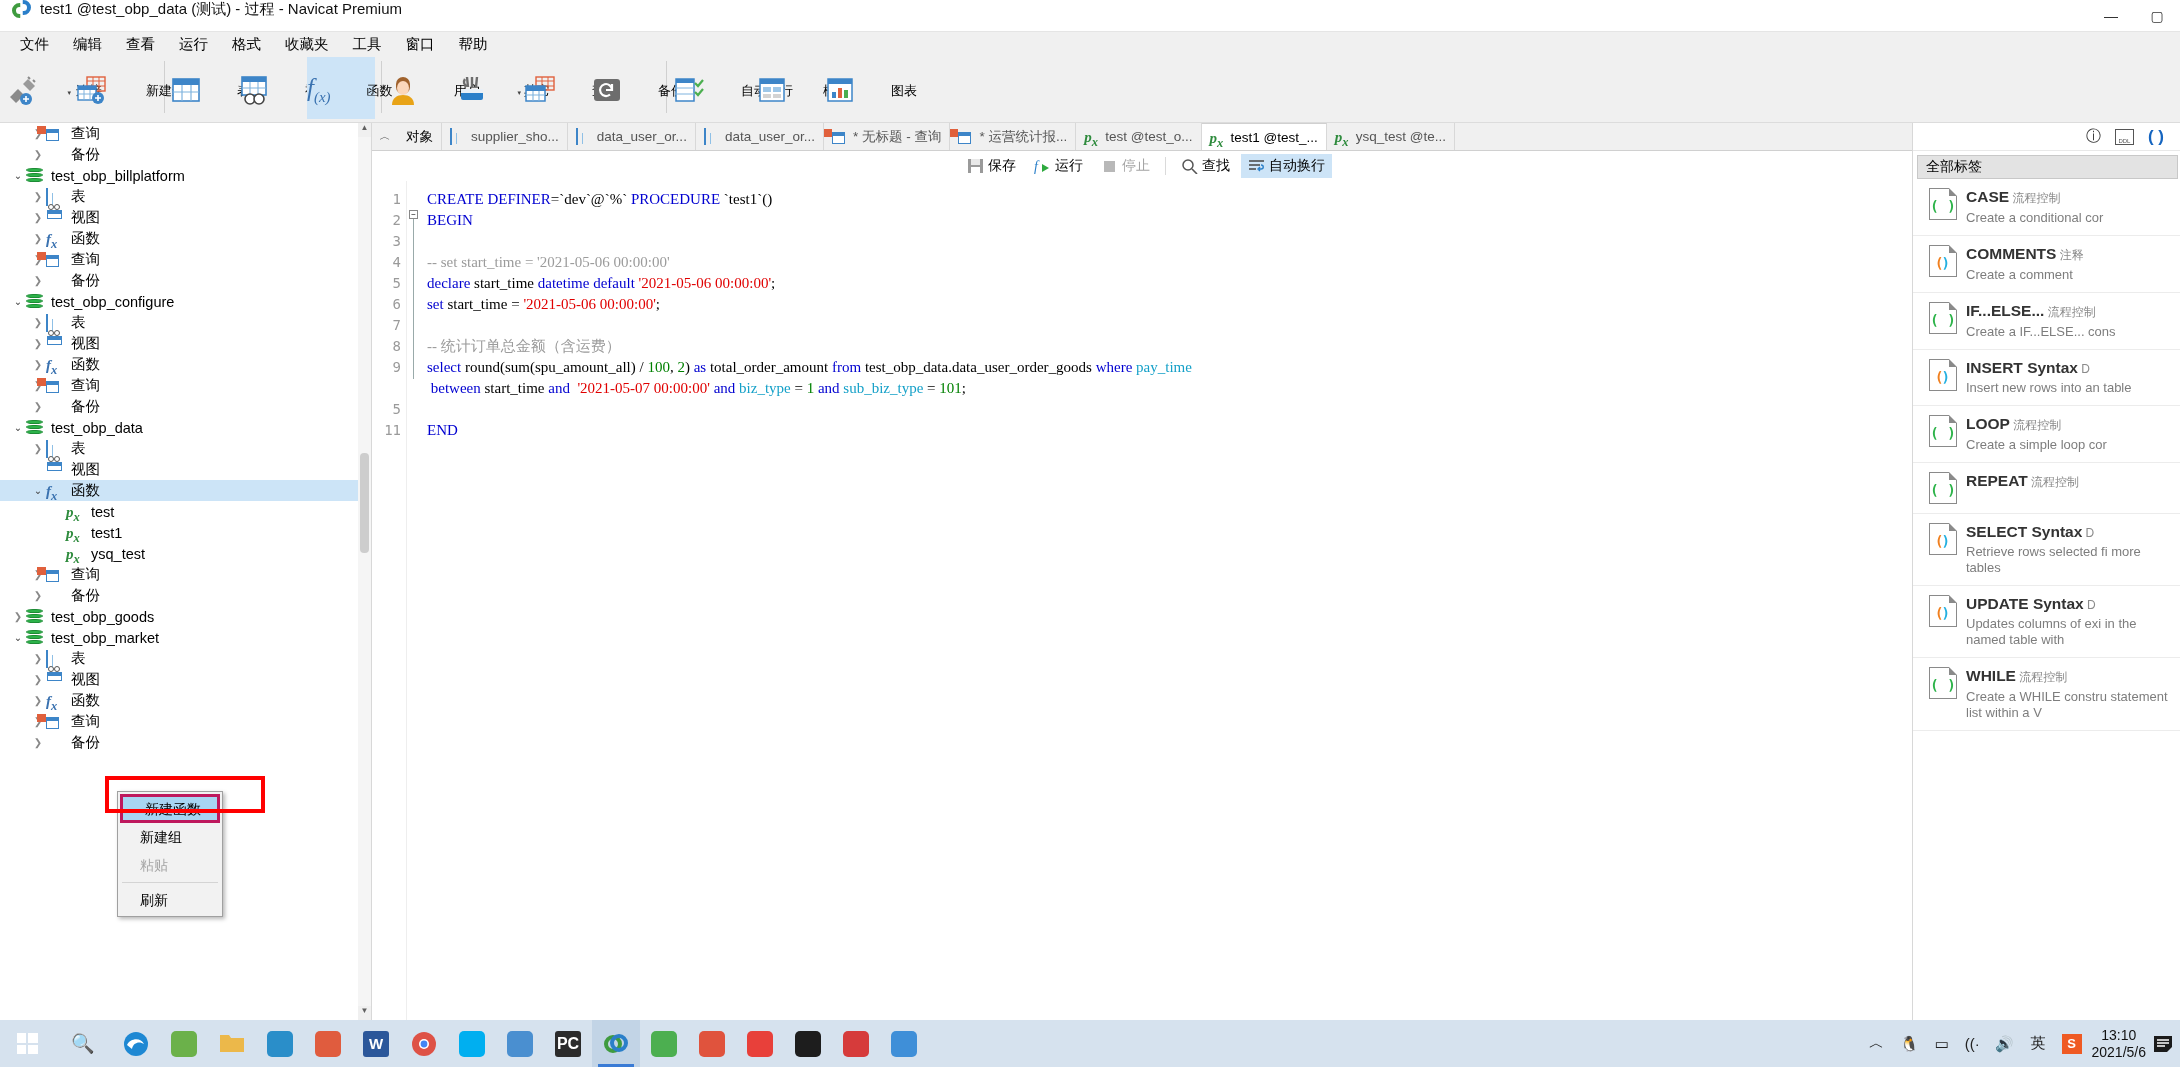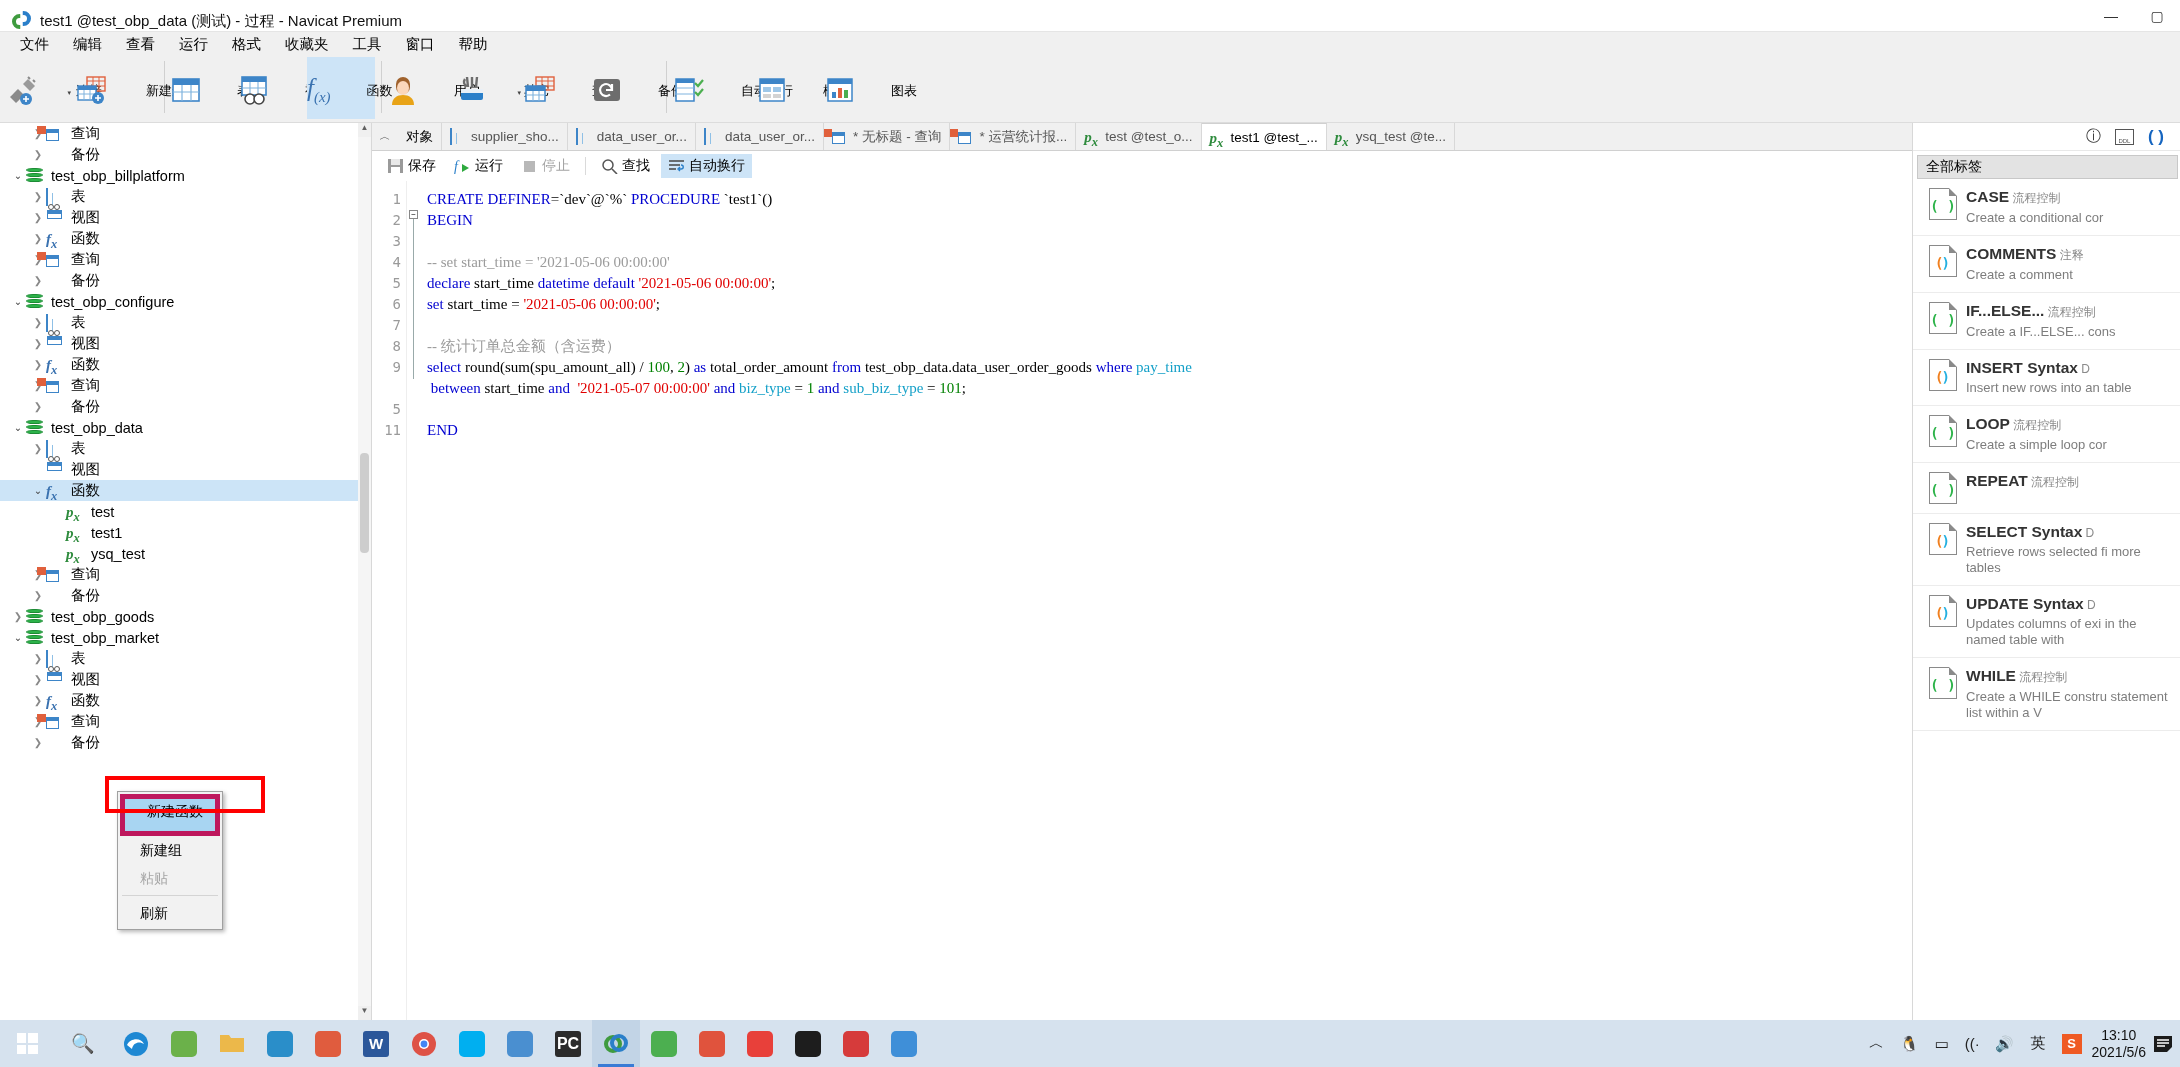--- a/index.html
+++ b/index.html
@@ -1,21 +1,21 @@
 <!DOCTYPE html>
 <html><head>
 <meta charset="utf-8">
 <style>
   * { box-sizing: border-box; margin:0; padding:0; }
   html,body { width:2180px; height:1067px; overflow:hidden;
     font-family:"Liberation Sans","DejaVu Sans",sans-serif; }
   body { background:#f0f0f0; position:relative; }
 
   
-  .titlebar { height:32px; background:#fff; display:flex; align-items:flex-end;
+  .titlebar { height:32px; background:#fff; display:flex; align-items:flex-start;
     border-bottom:1px solid #e5e5e5; position:relative; }
   .tb-logo { width:20px; height:20px; margin:0 8px 0 12px; position:relative; flex:none;}
   .tb-logo .c1{position:absolute;width:15px;height:15px;border-radius:50%;
     border:4px solid #3f9b3f;left:0;top:3px;clip-path:polygon(0 0,55% 0,55% 100%,0 100%);}
   .tb-logo .c2{position:absolute;width:15px;height:15px;border-radius:50%;
     border:4px solid #2a7fc9;left:4px;top:0;clip-path:polygon(45% 0,100% 0,100% 100%,45% 100%);}
   .tb-title { font-size:15px; color:#111; }
   .win-ctrl { position:absolute; right:0; top:0; height:32px; display:flex; }
   .win-ctrl div { width:46px; height:32px; display:flex; align-items:center;
     justify-content:center; font-size:14px; color:#333; }
@@ -75,41 +75,41 @@
     background:#cdcdcd; border-radius:4px; }
   .sb-track { position:absolute; right:0; top:0; bottom:0; width:13px; background:#f5f5f5; }
   .sb-arrow { position:absolute; right:0; width:13px; height:14px; background:#f0f0f0;
     font-size:8px; text-align:center; color:#606060; }
 
   
   .ctxwrap { position:absolute; left:117px; top:668px; z-index:40; }
   .ctxmenu { width:106px; background:#f2f2f2; border:1px solid #a0a0a0;
     box-shadow:2px 2px 4px rgba(0,0,0,.28); padding:2px 0; font-size:14px; }
   .ctxitem { height:28px; line-height:28px; padding-left:22px; color:#000; }
-  .ctxitem.sel { background:#a8d5f2; border:5px solid #be185d; margin:0 2px; height:42px;
+  .ctxitem.sel { background:#a8d5f2; border:3px solid #be185d; margin:0 2px; height:29px;
     line-height:24px; }
   .ctxitem.dim { color:#a6a6a6; }
   .ctxsep { height:1px; background:#d4d4d4; margin:3px 4px; }
   .redbox { position:absolute; left:105px; top:653px; width:160px; height:37px;
     border:4px solid #ff0000; z-index:50; pointer-events:none; }
 
   
   .center { flex:1; background:#fff; display:flex; flex-direction:column; min-width:0; }
   .tabbar { height:28px; background:#f0f0f0; display:flex; align-items:stretch;
     border-bottom:1px solid #d0d0d0; }
   .tab-up { width:26px; display:flex; align-items:center; justify-content:center;
     font-size:11px; color:#555; }
   .tabi { display:flex; align-items:center; gap:4px; padding:0 8px; font-size:13.5px;
     color:#555; border-right:1px solid #d8d8d8; background:#f0f0f0; max-width:168px;
     white-space:nowrap; overflow:hidden; }
   .tabi.active { background:#fff; color:#000; border-top:1px solid #d0d0d0;}
   .tabi.obj { color:#000; }
 
   .edtoolbar { height:30px; display:flex; align-items:center; gap:4px; padding-left:8px;
-    background:#fff; font-size:14px; }
+    background:#fff; font-size:14px;justify-content:center; }
   .edbtn { display:flex; align-items:center; gap:4px; padding:3px 7px; color:#000; }
   .edbtn.dim { color:#a4a4a4; }
   .edbtn.on { background:#cde4f7; }
   .edsep { width:1px; height:18px; background:#dadada; margin:0 4px; }
 
   .subtabs { height:25px; display:flex; align-items:flex-end; gap:0;
     border-bottom:1px solid #d0d0d0; padding-left:7px; font-size:14px; }
   .stab { padding:2px 9px 3px 9px; color:#333; }
   .stab.active { color:#000; border-bottom:2px solid #3b77b8; }
 

